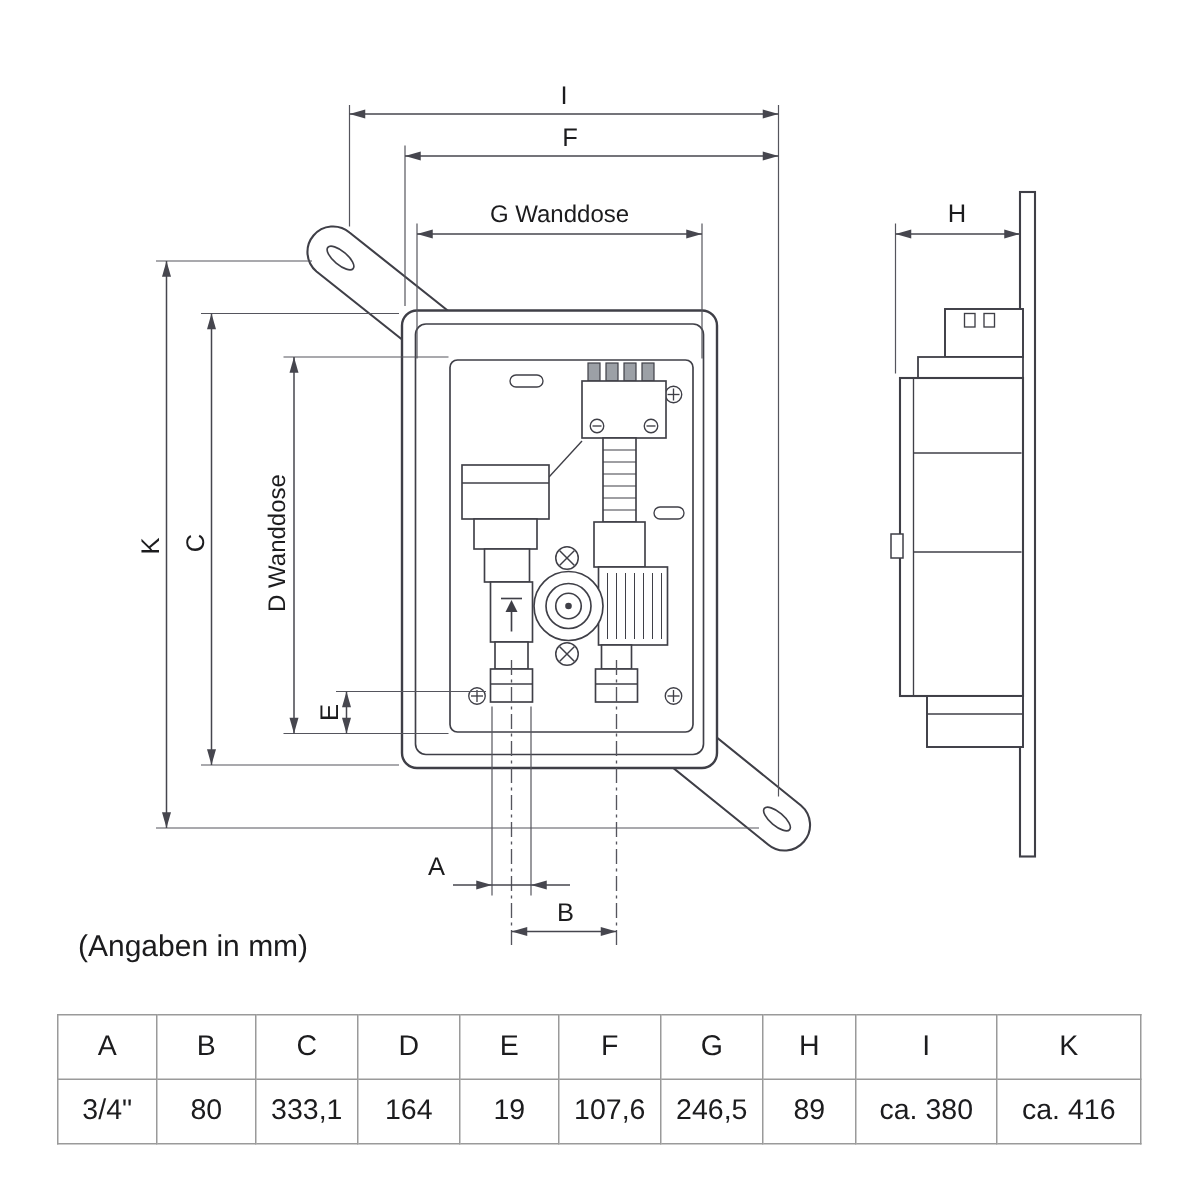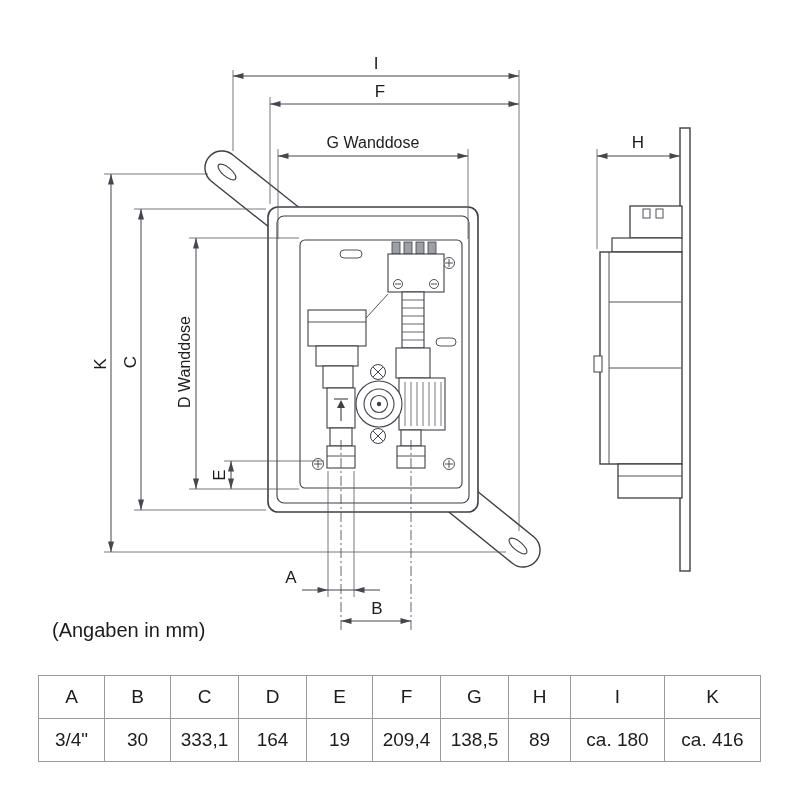--- a/index.html
+++ b/index.html
@@ -237,26 +237,26 @@
     <th>D</th>
     <th>E</th>
     <th>F</th>
     <th>G</th>
     <th>H</th>
     <th>I</th>
     <th>K</th>
   </tr>
   <tr>
     <td>3/4"</td>
-    <td>30</td>
+    <td>80</td>
     <td>333,1</td>
     <td>164</td>
     <td>19</td>
-    <td>209,4</td>
-    <td>138,5</td>
+    <td>107,6</td>
+    <td>246,5</td>
     <td>89</td>
-    <td>ca. 180</td>
+    <td>ca. 380</td>
     <td>ca. 416</td>
   </tr>
 </tbody>
     </table>
 
 </div>
 
 </body></html>

